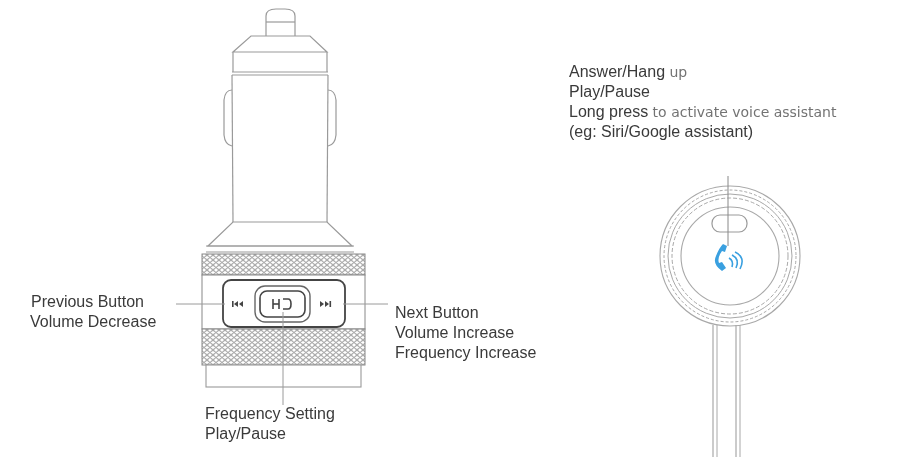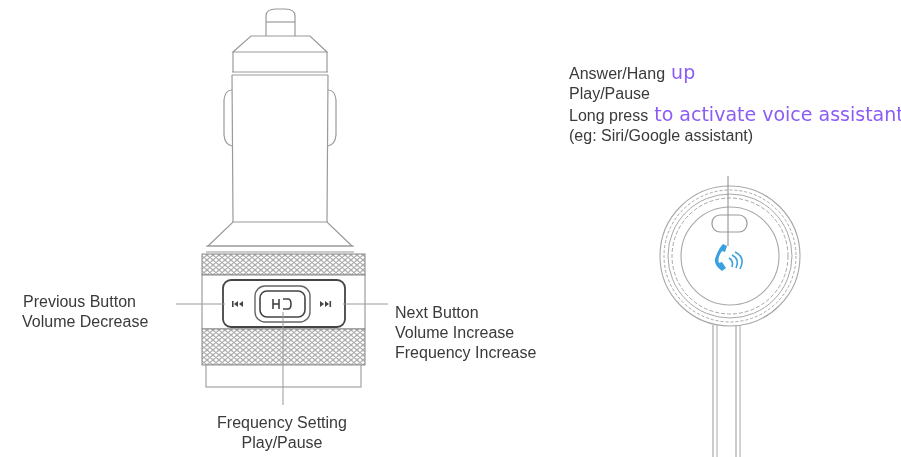--- a/index.html
+++ b/index.html
@@ -2,21 +2,21 @@
 <html><head>
   <meta charset="utf-8">
   <style>
     html, body { margin: 0; padding: 0; background: #ffffff; }
     body { width: 901px; height: 457px; position: relative; overflow: hidden;
            font-family: "Liberation Sans", sans-serif; color: #333333; }
     .abs { position: absolute; }
     .label { font-size: 16px; line-height: 20px; color: #3a3a3a; white-space: nowrap; }
     .label div { margin: 0; }
     .bold { font-weight: bold; }
-    .light { font-family: "DejaVu Sans", sans-serif; font-size: 19px; color: #8b5cf6; }
+    .light { font-family: "DejaVu Sans", sans-serif; font-size: 14px; color: #737373; }
     svg { position: absolute; left: 0; top: 0; }
   </style>
 </head>
 <body>
 
 <svg width="901" height="457" viewBox="0 0 901 457">
   <defs>
     <pattern id="knurl" x="0" y="0" width="6" height="5" patternUnits="userSpaceOnUse">
       <rect width="6" height="5" fill="#ffffff"></rect>
       <ellipse cx="3" cy="2.5" rx="2.4" ry="1.9" fill="none" stroke="#777" stroke-width="0.8"></ellipse>
@@ -101,32 +101,32 @@
   </g>
 
   <g fill="#3aa0e0">
     <path d="M716 256 Q712 264 722 271 L726 268 L722 262 L719 263 Q717 258 722 251 L725 252 L727 246 L723 244 Q719 248 716 256 Z"></path>
     <path d="M729 258 q5 3 3 9" fill="none" stroke="#3aa0e0" stroke-width="1.6"></path>
     <path d="M732 255 q8 4 4 13" fill="none" stroke="#3aa0e0" stroke-width="1.6"></path>
     <path d="M735 252 q11 5 5 17" fill="none" stroke="#3aa0e0" stroke-width="1.6"></path>
   </g>
 </svg>
 
-<div class="abs label" style="left:22px; top:292px;">
+<div class="abs label" style="left:30px; top:292px;">
   <div style="padding-left:1px">Previous Button</div>
   <div>Volume Decrease</div>
 </div>
 
 <div class="abs label" style="left:395px; top:303px;">
   <div>Next Button</div>
   <div>Volume Increase</div>
   <div>Frequency Increase</div>
 </div>
 
-<div class="abs label" style="left:205px; top:404px; text-align:center; width:154px;margin-top:9px;">
+<div class="abs label" style="left:205px; top:404px; width:154px;">
   <div>Frequency Setting</div>
   <div>Play/Pause</div>
 </div>
 
 <div class="abs label" style="left:569px; top:62px;">
   <div>
     <span>Answer/Hang</span><span class="light"> up</span>
   </div>
   <div>Play/Pause</div>
   <div>

